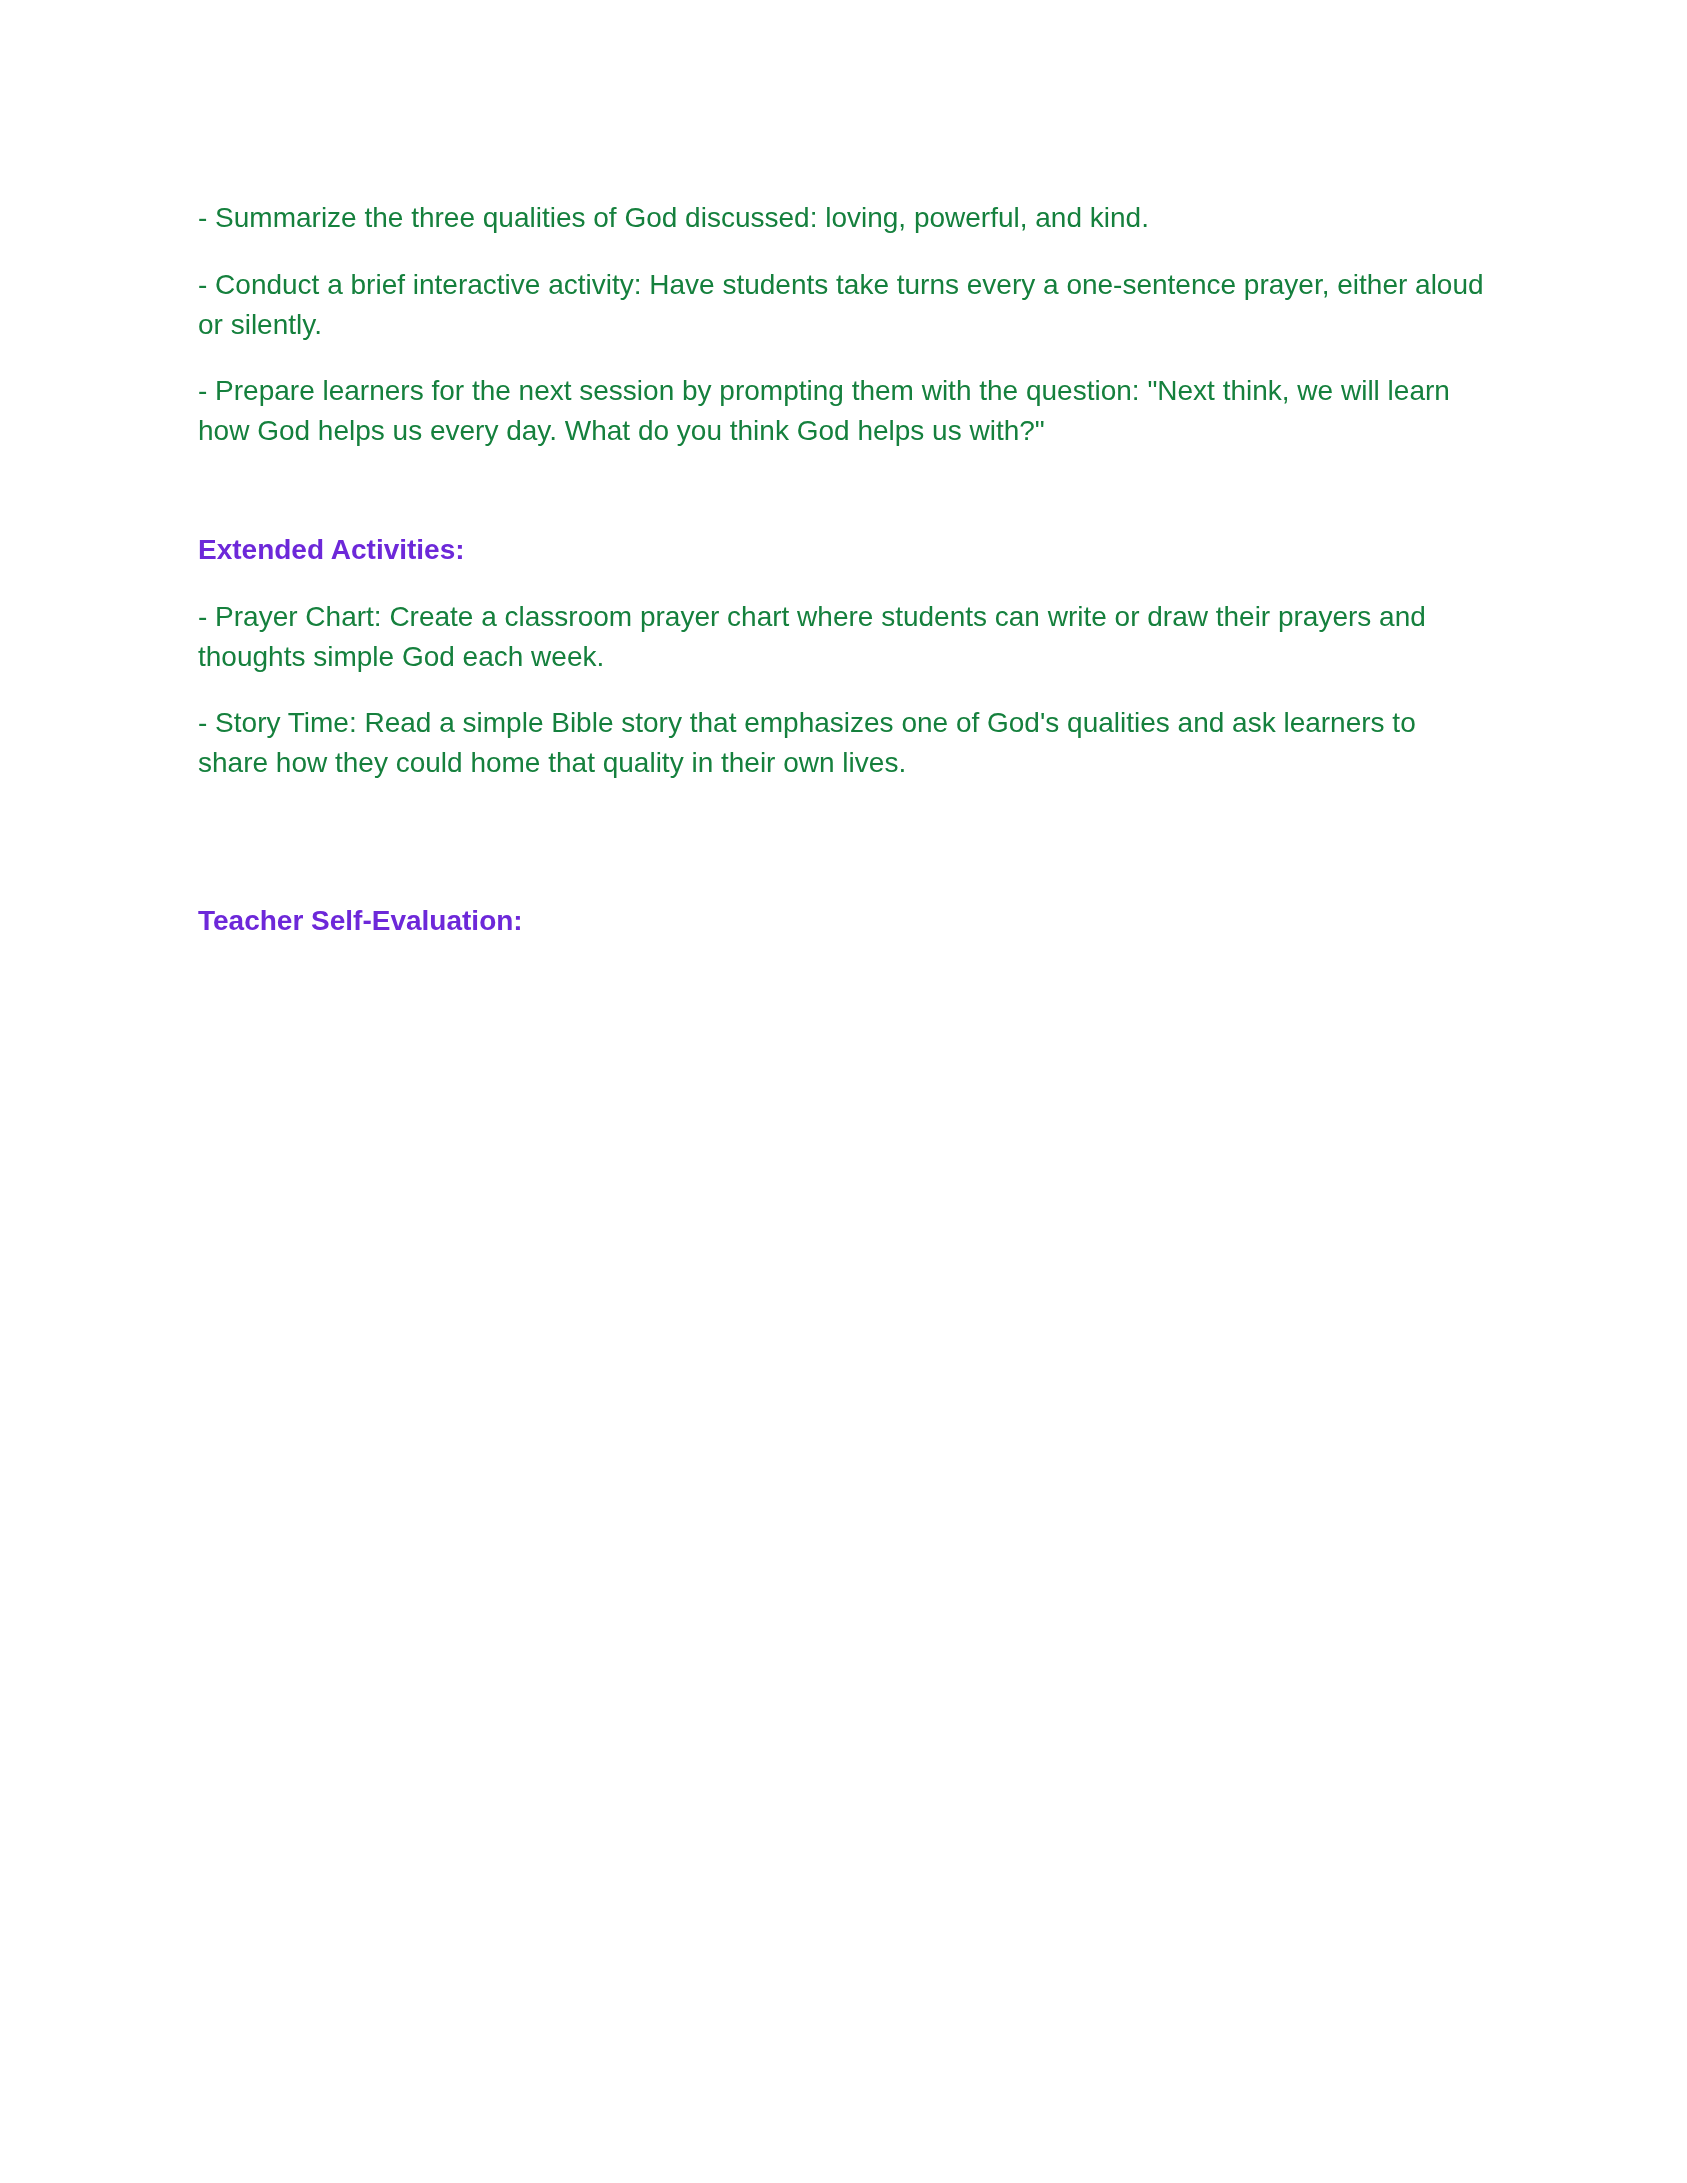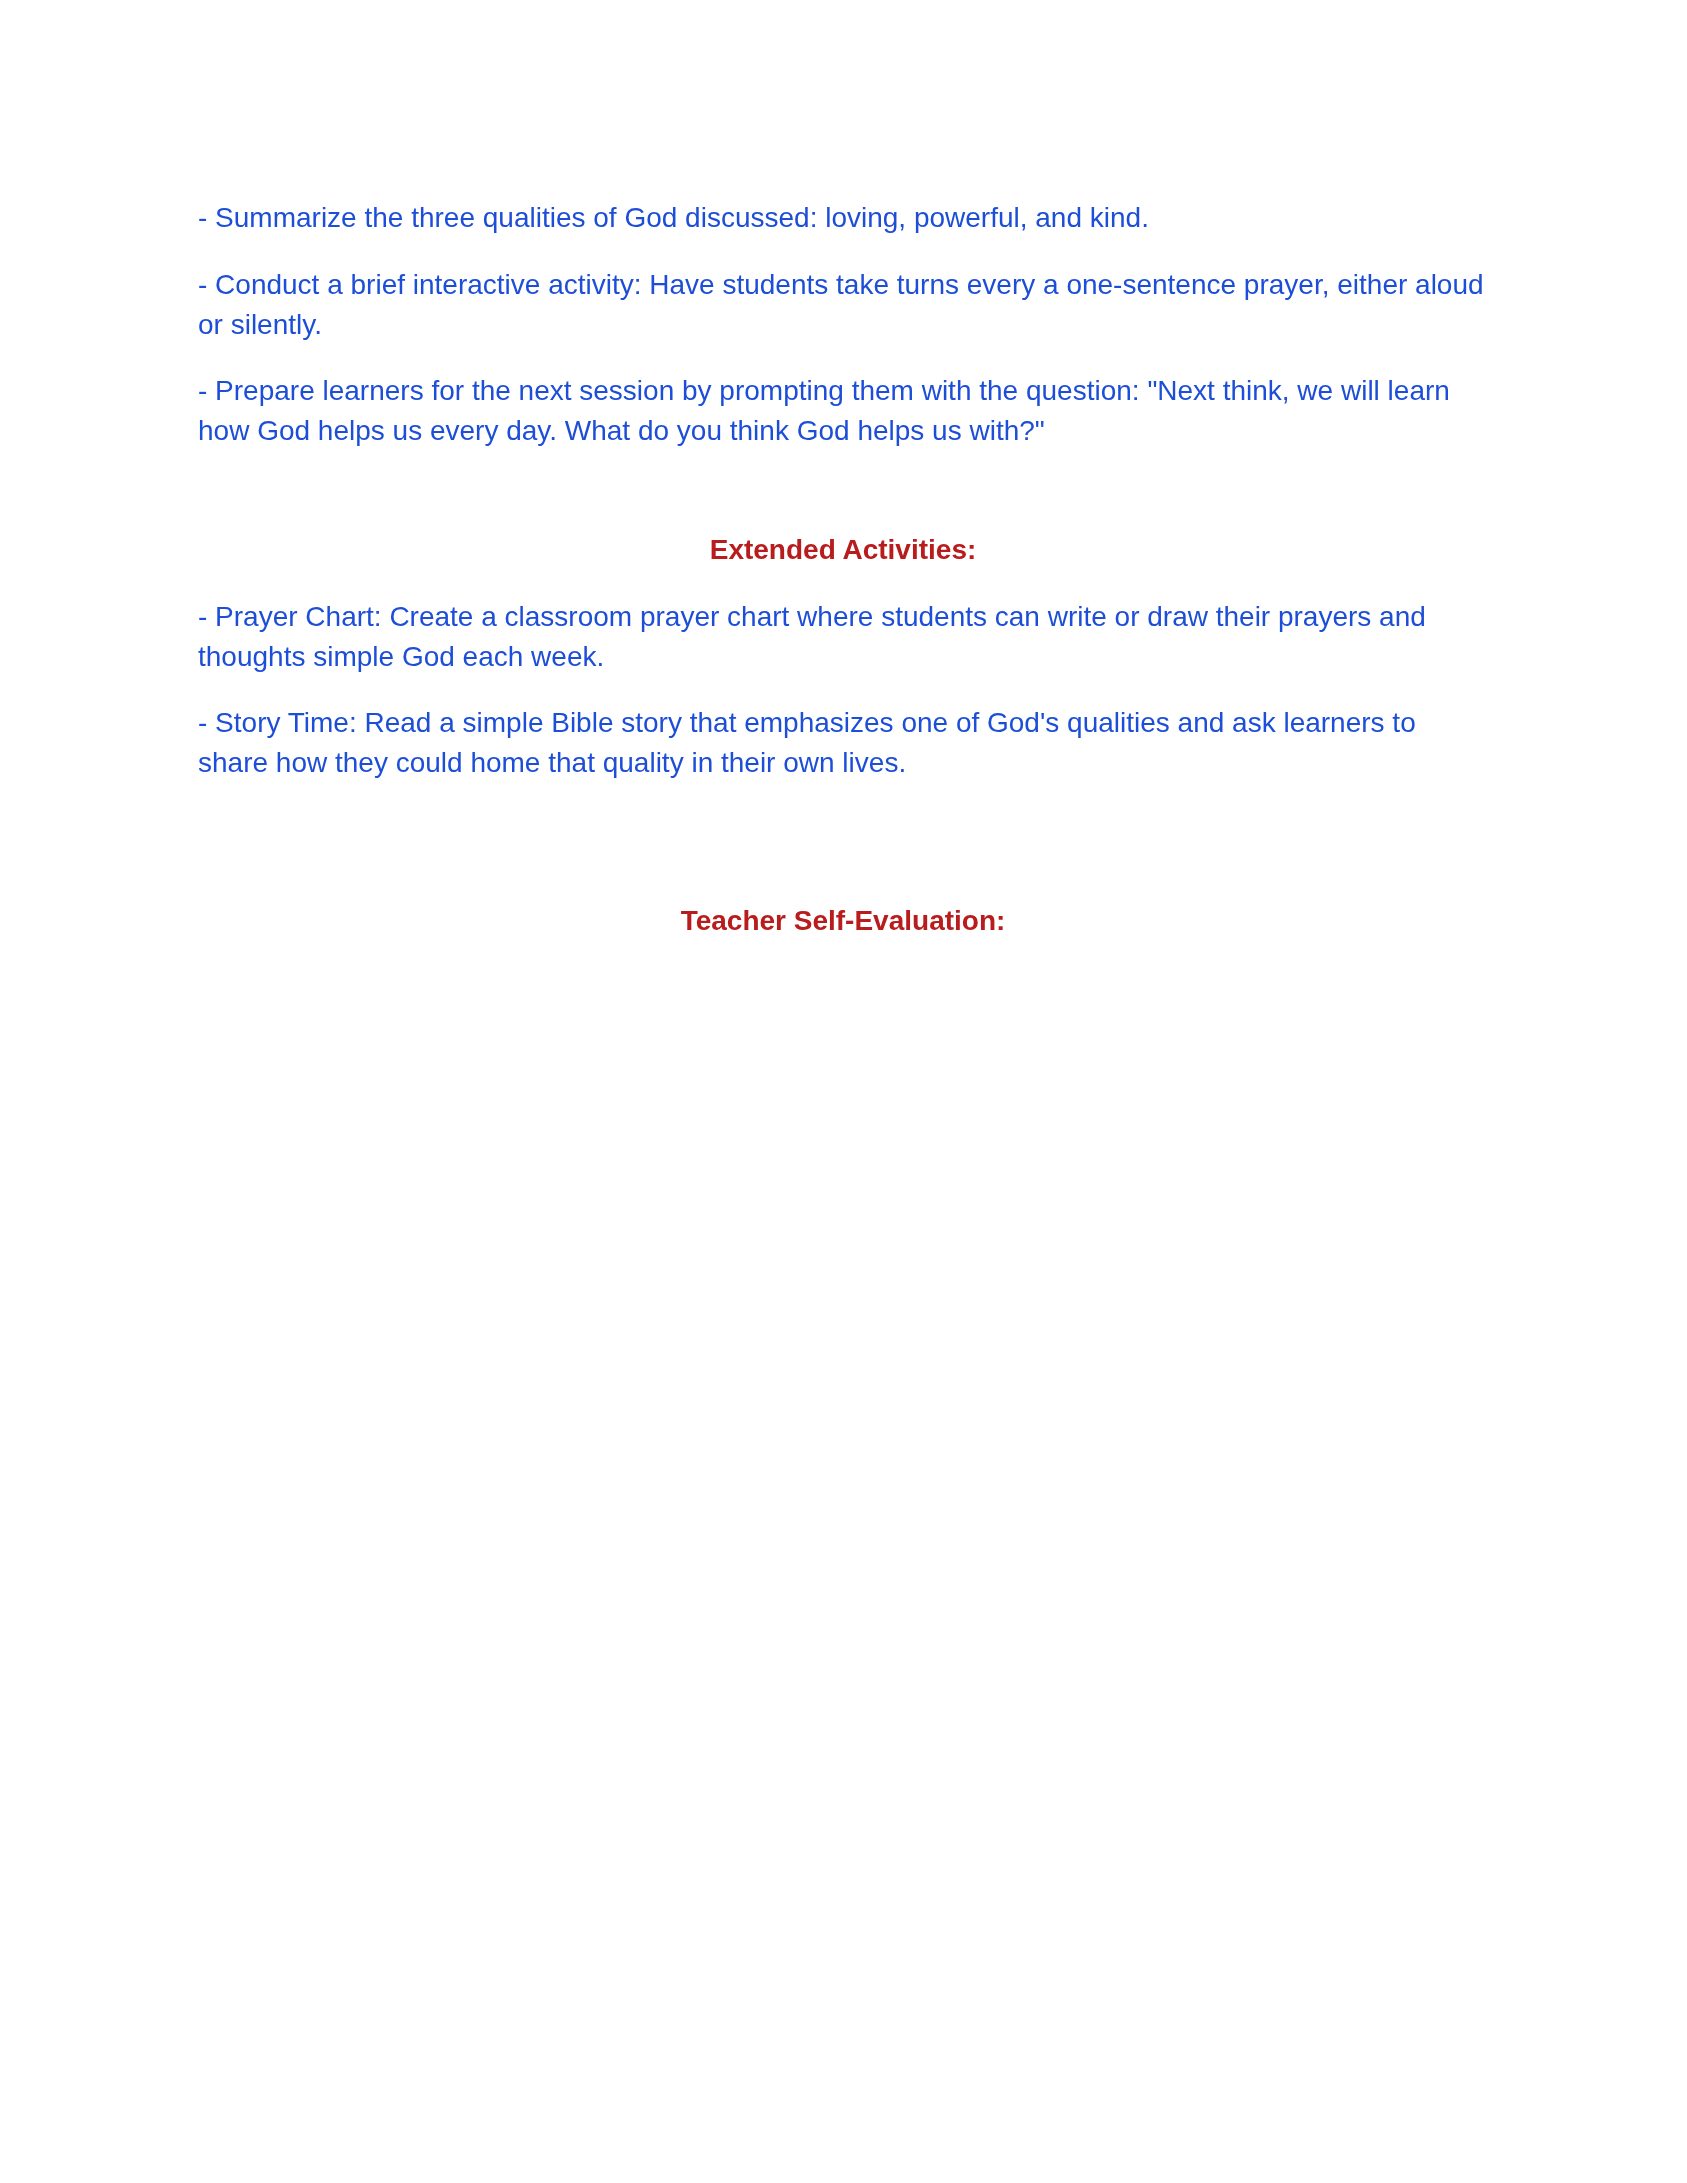--- a/index.html
+++ b/index.html
@@ -20,29 +20,28 @@
     top: 198px;
     width: 1290px;
     color: #000000;
     font-family: "Liberation Sans", sans-serif;
   }
   .body-paragraph {
     margin: 0 0 26.5px 0;
     font-size: 28px;
     line-height: 40px;
     font-weight: normal;
-    color: #1d4ed8;
+    color: #15803d;
   }
   .section-heading {
     margin: 0 0 26.5px 0;
     font-size: 28px;
     line-height: 40px;
     font-weight: bold;
-    color: #b91c1c;
-    text-align: center;
+    color: #6d28d9;
   }
   .gap-medium {
     margin-top: 79px;
   }
   .gap-large {
     margin-top: 118px;
   }
 </style>
 </head>
 <body>

